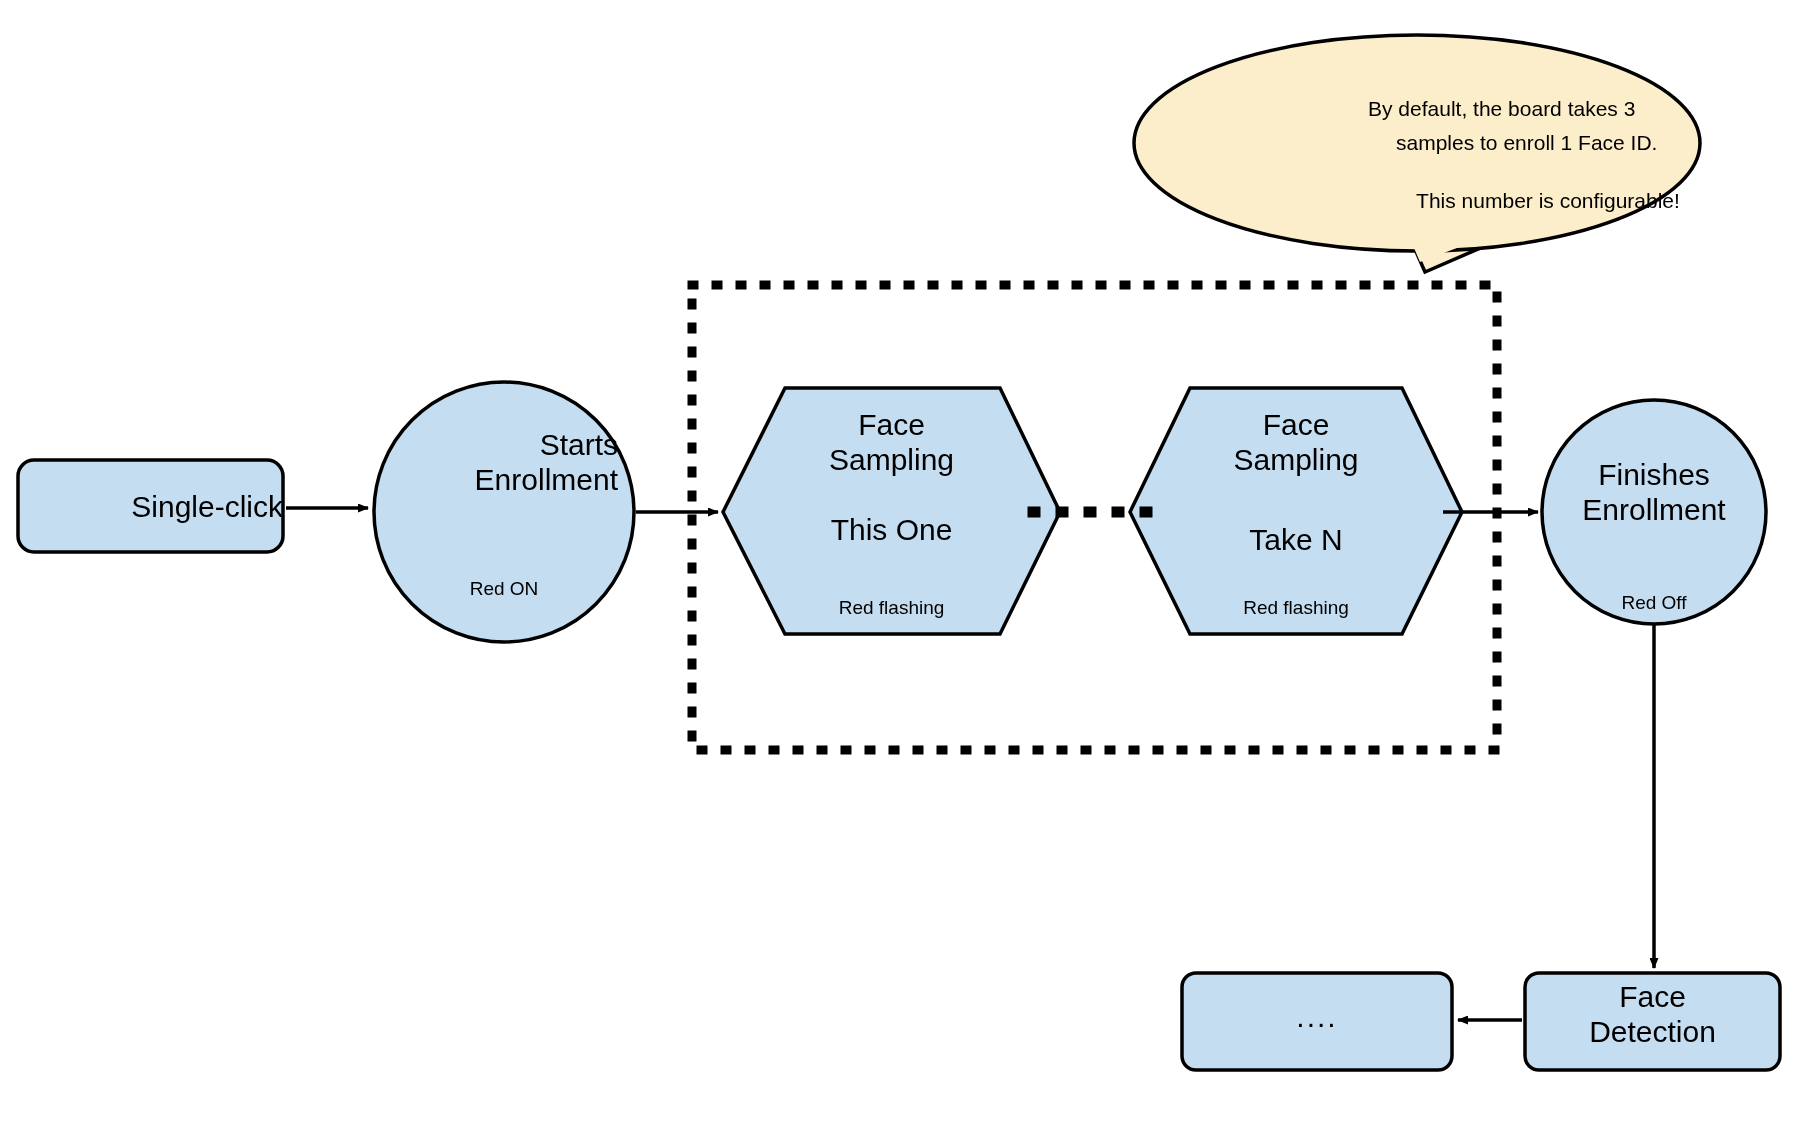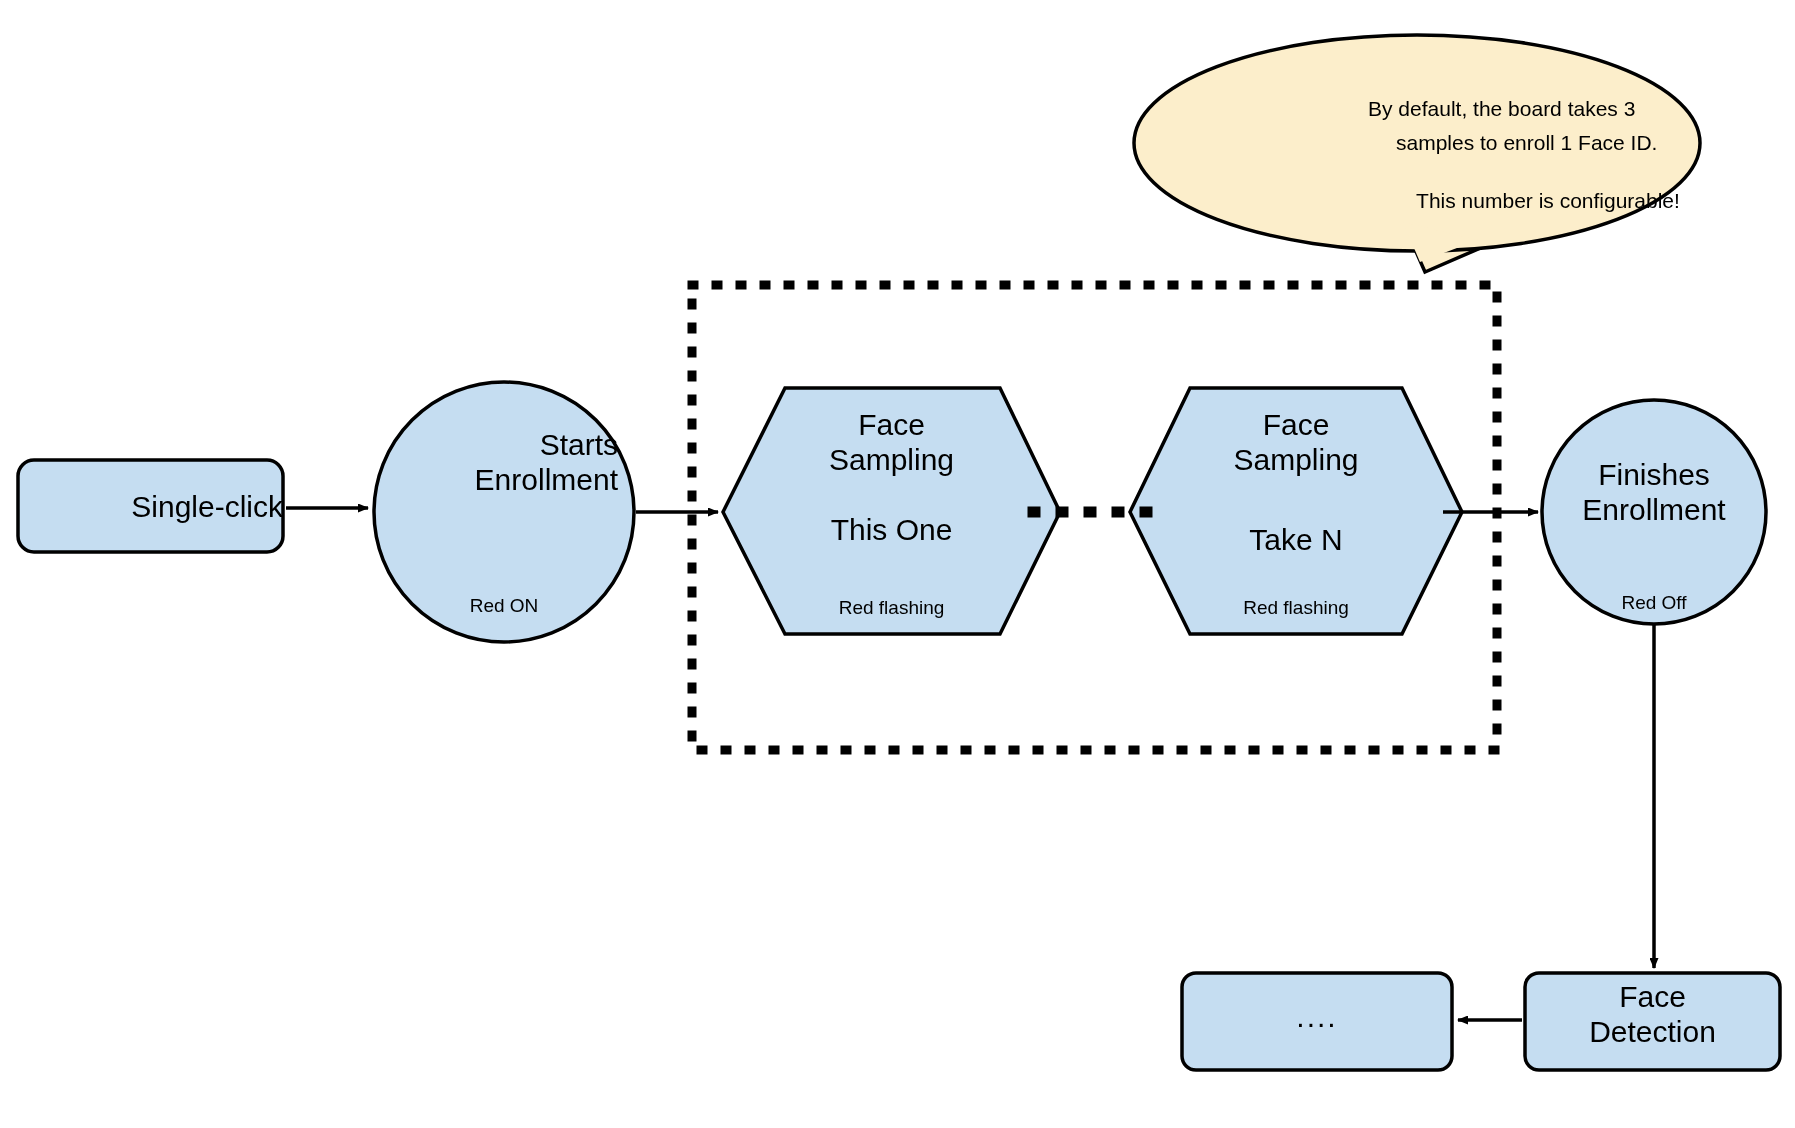--- a/index.html
+++ b/index.html
@@ -80,21 +80,21 @@
     <ellipse cx="1420" cy="140" rx="132" ry="0" transform="translate(0,0)" fill="none" stroke="none"></ellipse>
     <ellipse cx="1420" cy="140" rx="0" ry="0" fill="none"></ellipse>
     <ellipse cx="1417" cy="143" rx="283" ry="108" fill="#fceecb" stroke="#000000" stroke-width="3.5"></ellipse>
     <path d="M1403,222 L1420,262 L1478,240 Z" fill="#fceecb" stroke="none"></path>
   </svg>
 
   <div class="node-text t-main" style="left:18px; top:490px; width:265px;text-align:right;">Single-click</div>
 
   <div class="node-text t-main" style="left:358px; top:428px; width:260px;text-align:right;">Starts
 Enrollment</div>
-  <div class="node-text t-small" style="left:374px; top:578px; width:260px;margin-top:17px;">Red ON</div>
+  <div class="node-text t-small" style="left:374px; top:578px; width:260px;">Red ON</div>
 
   <div class="node-text t-main" style="left:723px; top:408px; width:337px;">Face
 Sampling</div>
   <div class="node-text t-main" style="left:723px; top:513px; width:337px;">This One</div>
   <div class="node-text t-small" style="left:723px; top:597px; width:337px;">Red flashing</div>
 
   <div class="node-text t-main" style="left:1130px; top:408px; width:332px;">Face
 Sampling</div>
   <div class="node-text t-main" style="left:1130px; top:487px; width:332px;margin-top:36px;">Take N</div>
   <div class="node-text t-small" style="left:1130px; top:597px; width:332px;">Red flashing</div>

